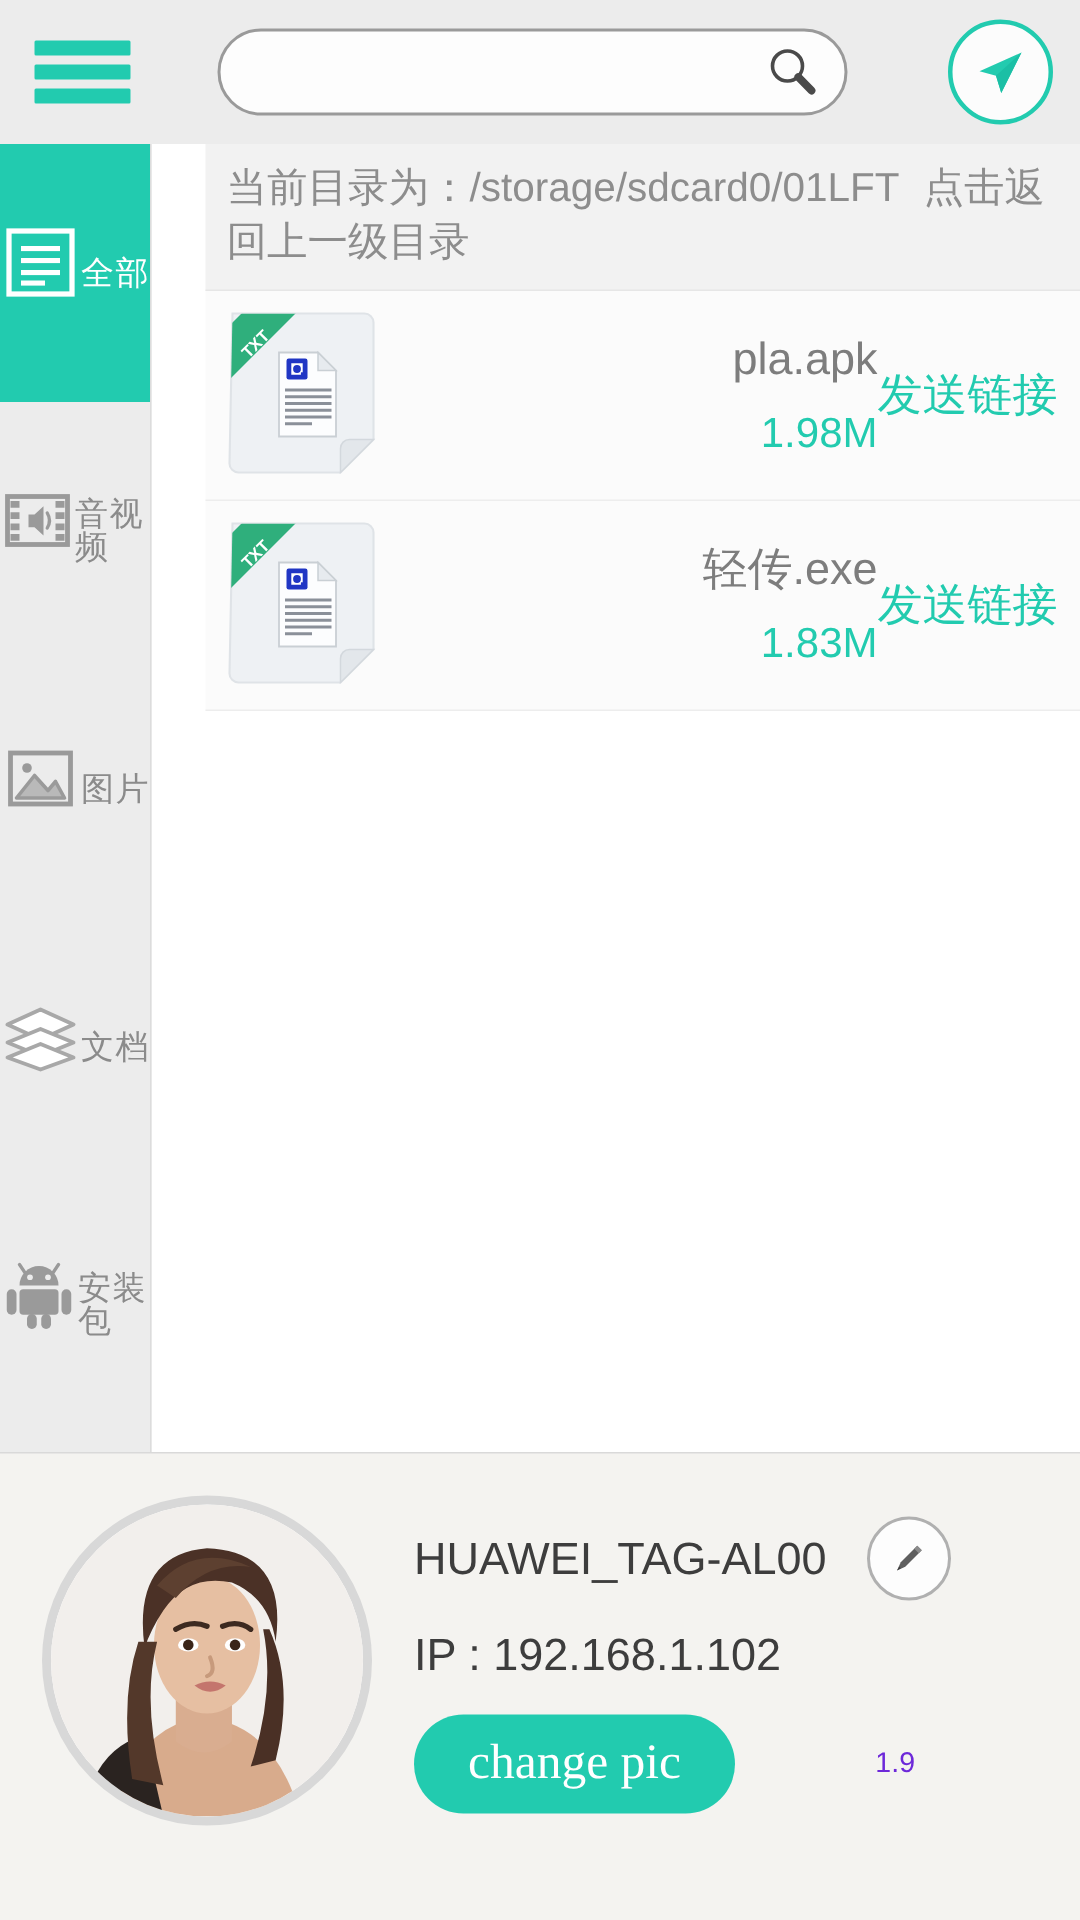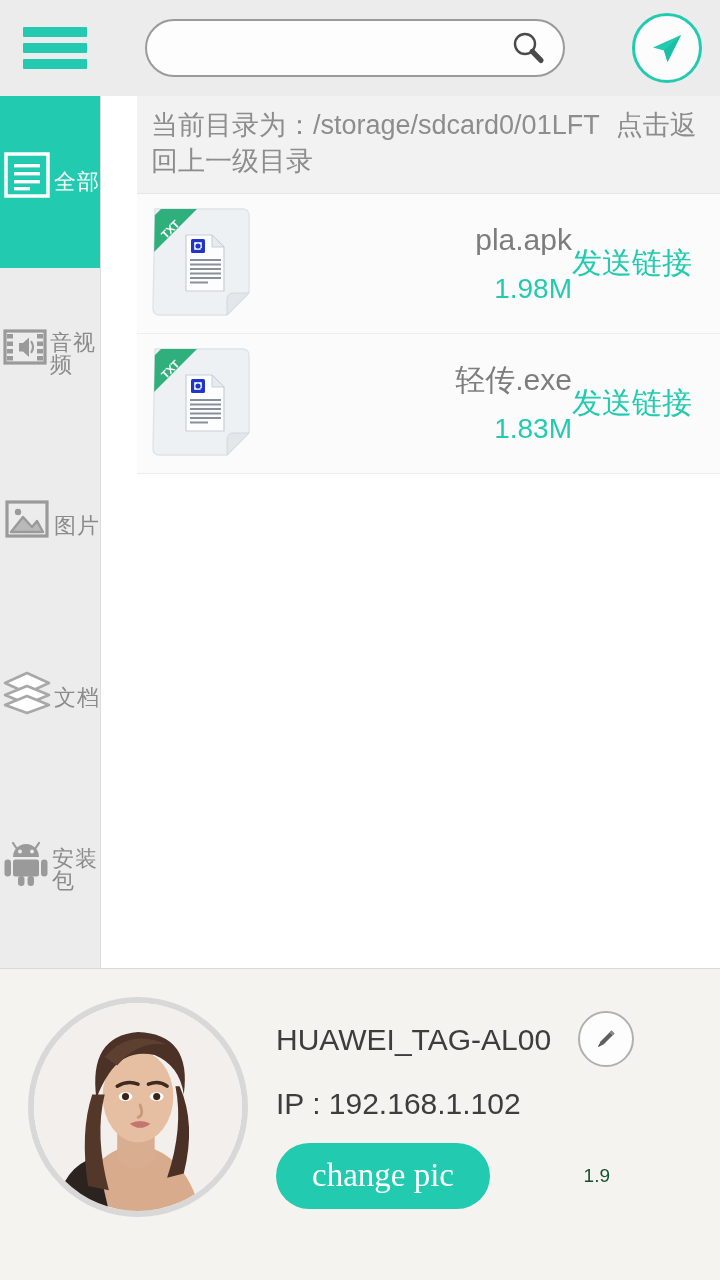--- a/index.html
+++ b/index.html
@@ -195,21 +195,21 @@
     text-overflow: ellipsis;
   }
   .fsize {
     font-size: 28px;
     color: #22cbaf;
     line-height: 1;
   }
   .sendlink {
     font-size: 30px;
     color: #22cbaf;
-    padding-right: 28px;
+    padding-right: 15px;
     white-space: nowrap;
     cursor: pointer;
   }
   .listfill { flex: 1; background: #ffffff; }
 
   
   .footer {
     flex: 0 0 312px;
     height: 312px;
     background: #f4f3f0;
@@ -278,21 +278,21 @@
     display: flex;
     align-items: center;
     justify-content: center;
     cursor: pointer;
   }
   .version {
     position: absolute;
     right: 110px;
     top: 196px;
     font-size: 19px;
-    color: #14532d;
+    color: #6d28d9;
   }
 </style>
 </head>
 <body>
 
 <div id="app">
 
   <div class="topbar">
 
     <div class="hamburger">

